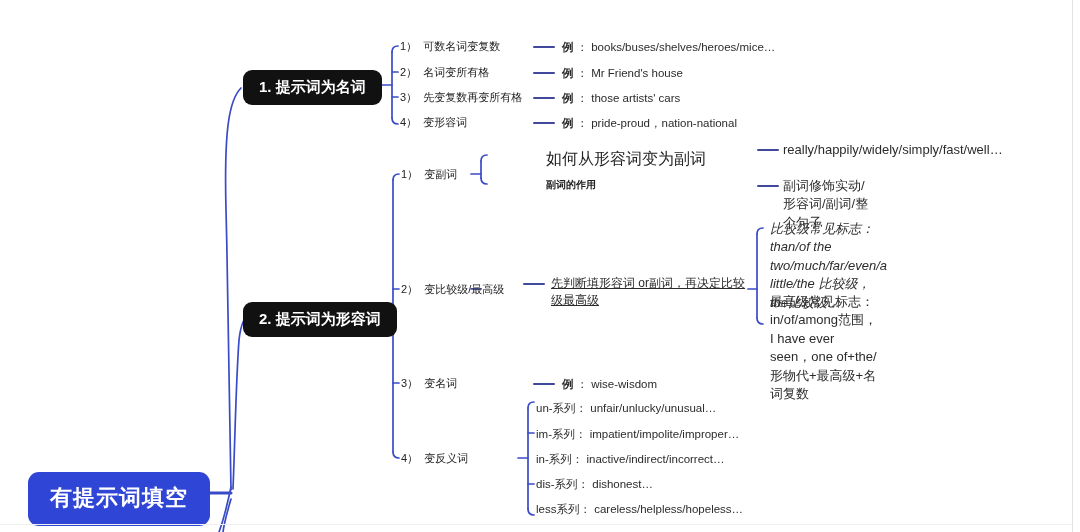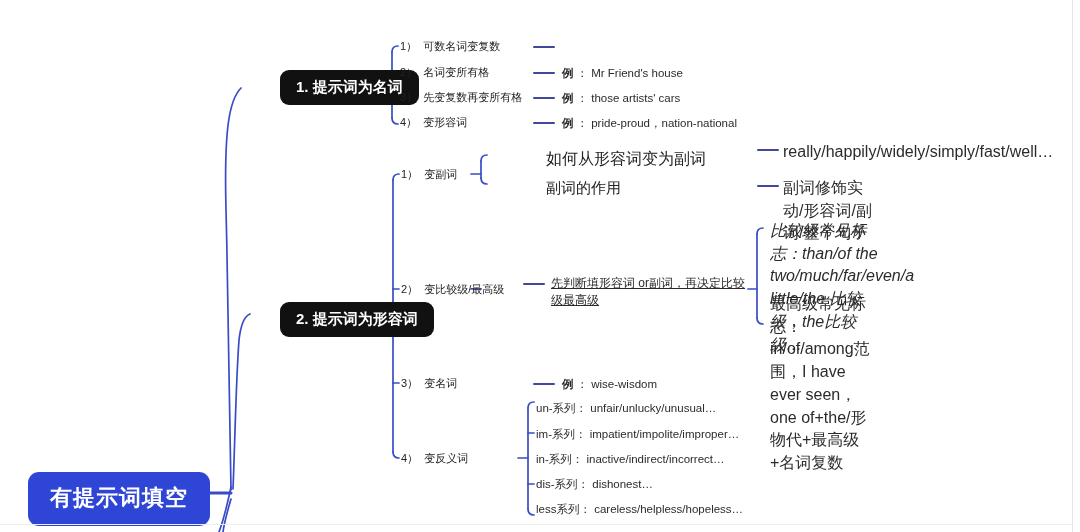--- a/index.html
+++ b/index.html
@@ -54,21 +54,20 @@
     left: 28px; top: 472px;
   }
 
   .branch-node {
     background: #111111;
     color: #ffffff;
     border-radius: 9px;
     font-size: 15px;
     font-weight: 700;
     padding: 7px 16px 8px 16px;
-    margin-left: 37px;
   }
   .branch-1 { left: 243px; top: 70px; }
   .branch-2 { left: 243px; top: 302px; }
 
   .sub-item {
     font-size: 11px;
     color: #222;
     font-weight: 500;
   }
   .sub-item .num { margin-right: 6px; }
@@ -79,21 +78,21 @@
     font-weight: 400;
   }
   .leaf .eg {
     font-weight: 700;
     margin-right: 3px;
   }
 
   .wrapbox {
     position: absolute;
     white-space: normal;
-    font-size: 16px;
+    font-size: 13px;
     line-height: 1.42;
     color: #2b2b2b;
   }
   .wrapbox.mid { font-size: 12px; }
 
   .dash {
     position: absolute;
     height: 2px;
     background: #41499a;
     border-radius: 1px;
@@ -174,20 +173,24 @@
   <div class="node sub-item" style="left:400px; top:65px;">
     <span class="num">2）</span><span>名词变所有格</span>
   </div>
   <div class="node sub-item" style="left:400px; top:90px;">
     <span class="num">3）</span><span>先变复数再变所有格</span>
   </div>
   <div class="node sub-item" style="left:400px; top:115px;">
     <span class="num">4）</span><span>变形容词</span>
   </div>
 
+  <div class="node leaf" style="left:562px; top:40px;">
+    <span class="eg">例</span><span>：</span>
+    <span>books/buses/shelves/heroes/mice…</span>
+  </div>
   <div class="node leaf" style="left:562px; top:66px;">
     <span class="eg">例</span><span>：</span>
     <span>Mr Friend's house</span>
   </div>
   <div class="node leaf" style="left:562px; top:91px;">
     <span class="eg">例</span><span>：</span>
     <span>those artists' cars</span>
   </div>
   <div class="node leaf" style="left:562px; top:116px;">
     <span class="eg">例</span><span>：</span>
@@ -207,21 +210,21 @@
   <div class="node sub-item" style="left:401px; top:376px;">
     <span class="num">3）</span><span>变名词</span>
   </div>
   <div class="node sub-item" style="left:401px; top:451px;">
     <span class="num">4）</span><span>变反义词</span>
   </div>
 
   <div class="node sub-item" style="left:546px; top:148px; font-size:16px;">
     <span>如何从形容词变为副词</span>
   </div>
-  <div class="node sub-item" style="left:546px; top:178px; font-size:15px;">
+  <div class="node sub-item" style="left:546px; top:178px; font-size:10px;font-weight:bold;">
     <span>副词的作用</span>
   </div>
 
   <div class="wrapbox" style="left:783px; top:141px; width:92px;">
     <span>really/happily/widely/simply/fast/well…</span>
   </div>
   <div class="wrapbox" style="left:783px; top:177px; width:92px;">
     <span>副词修饰实动/形容词/副词/整个句子</span>
   </div>
 

